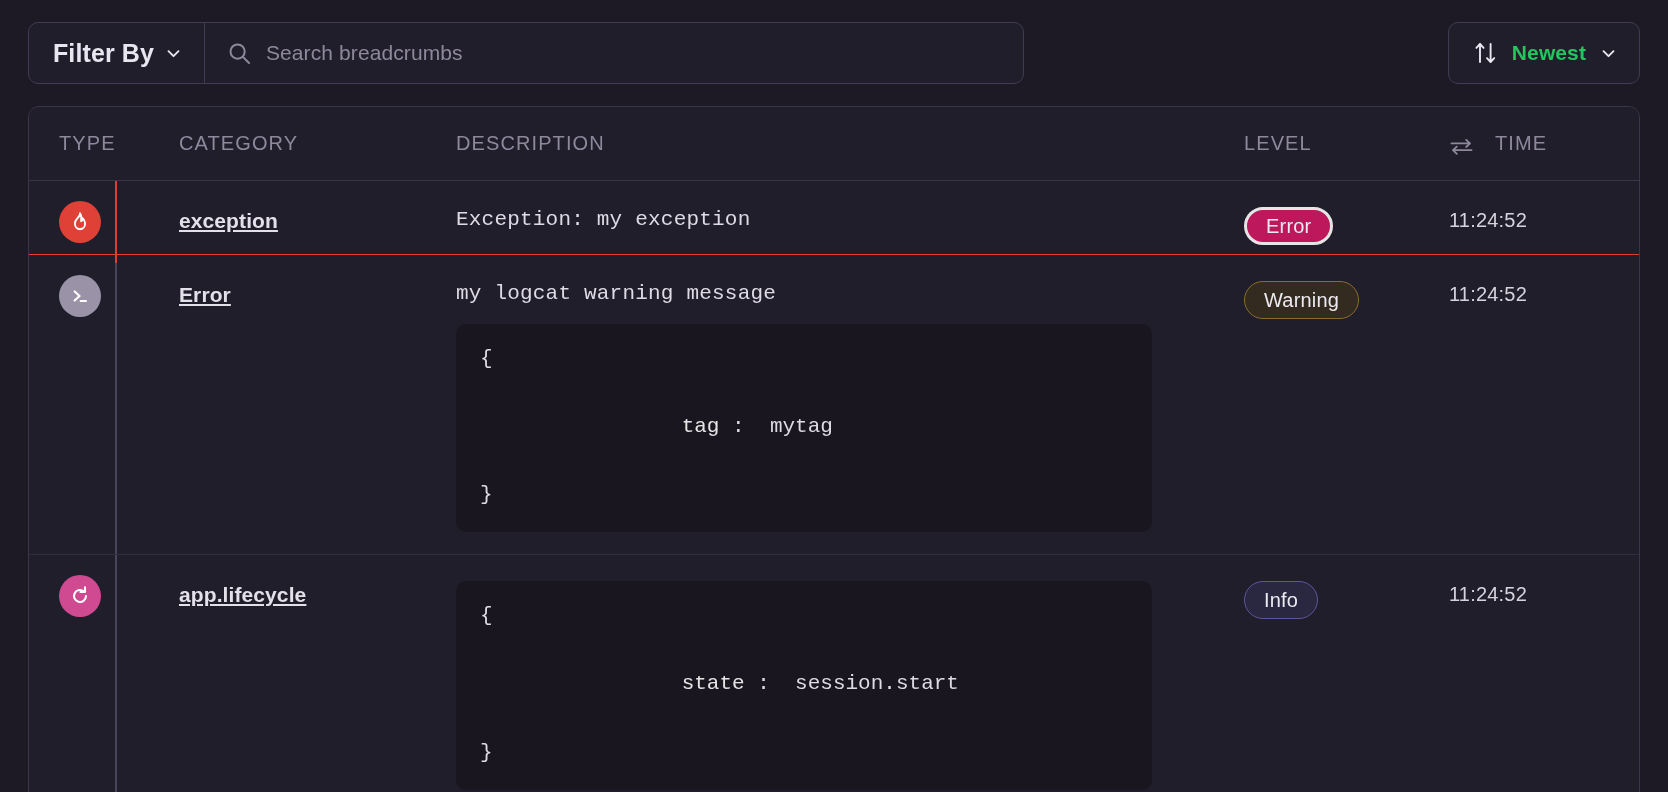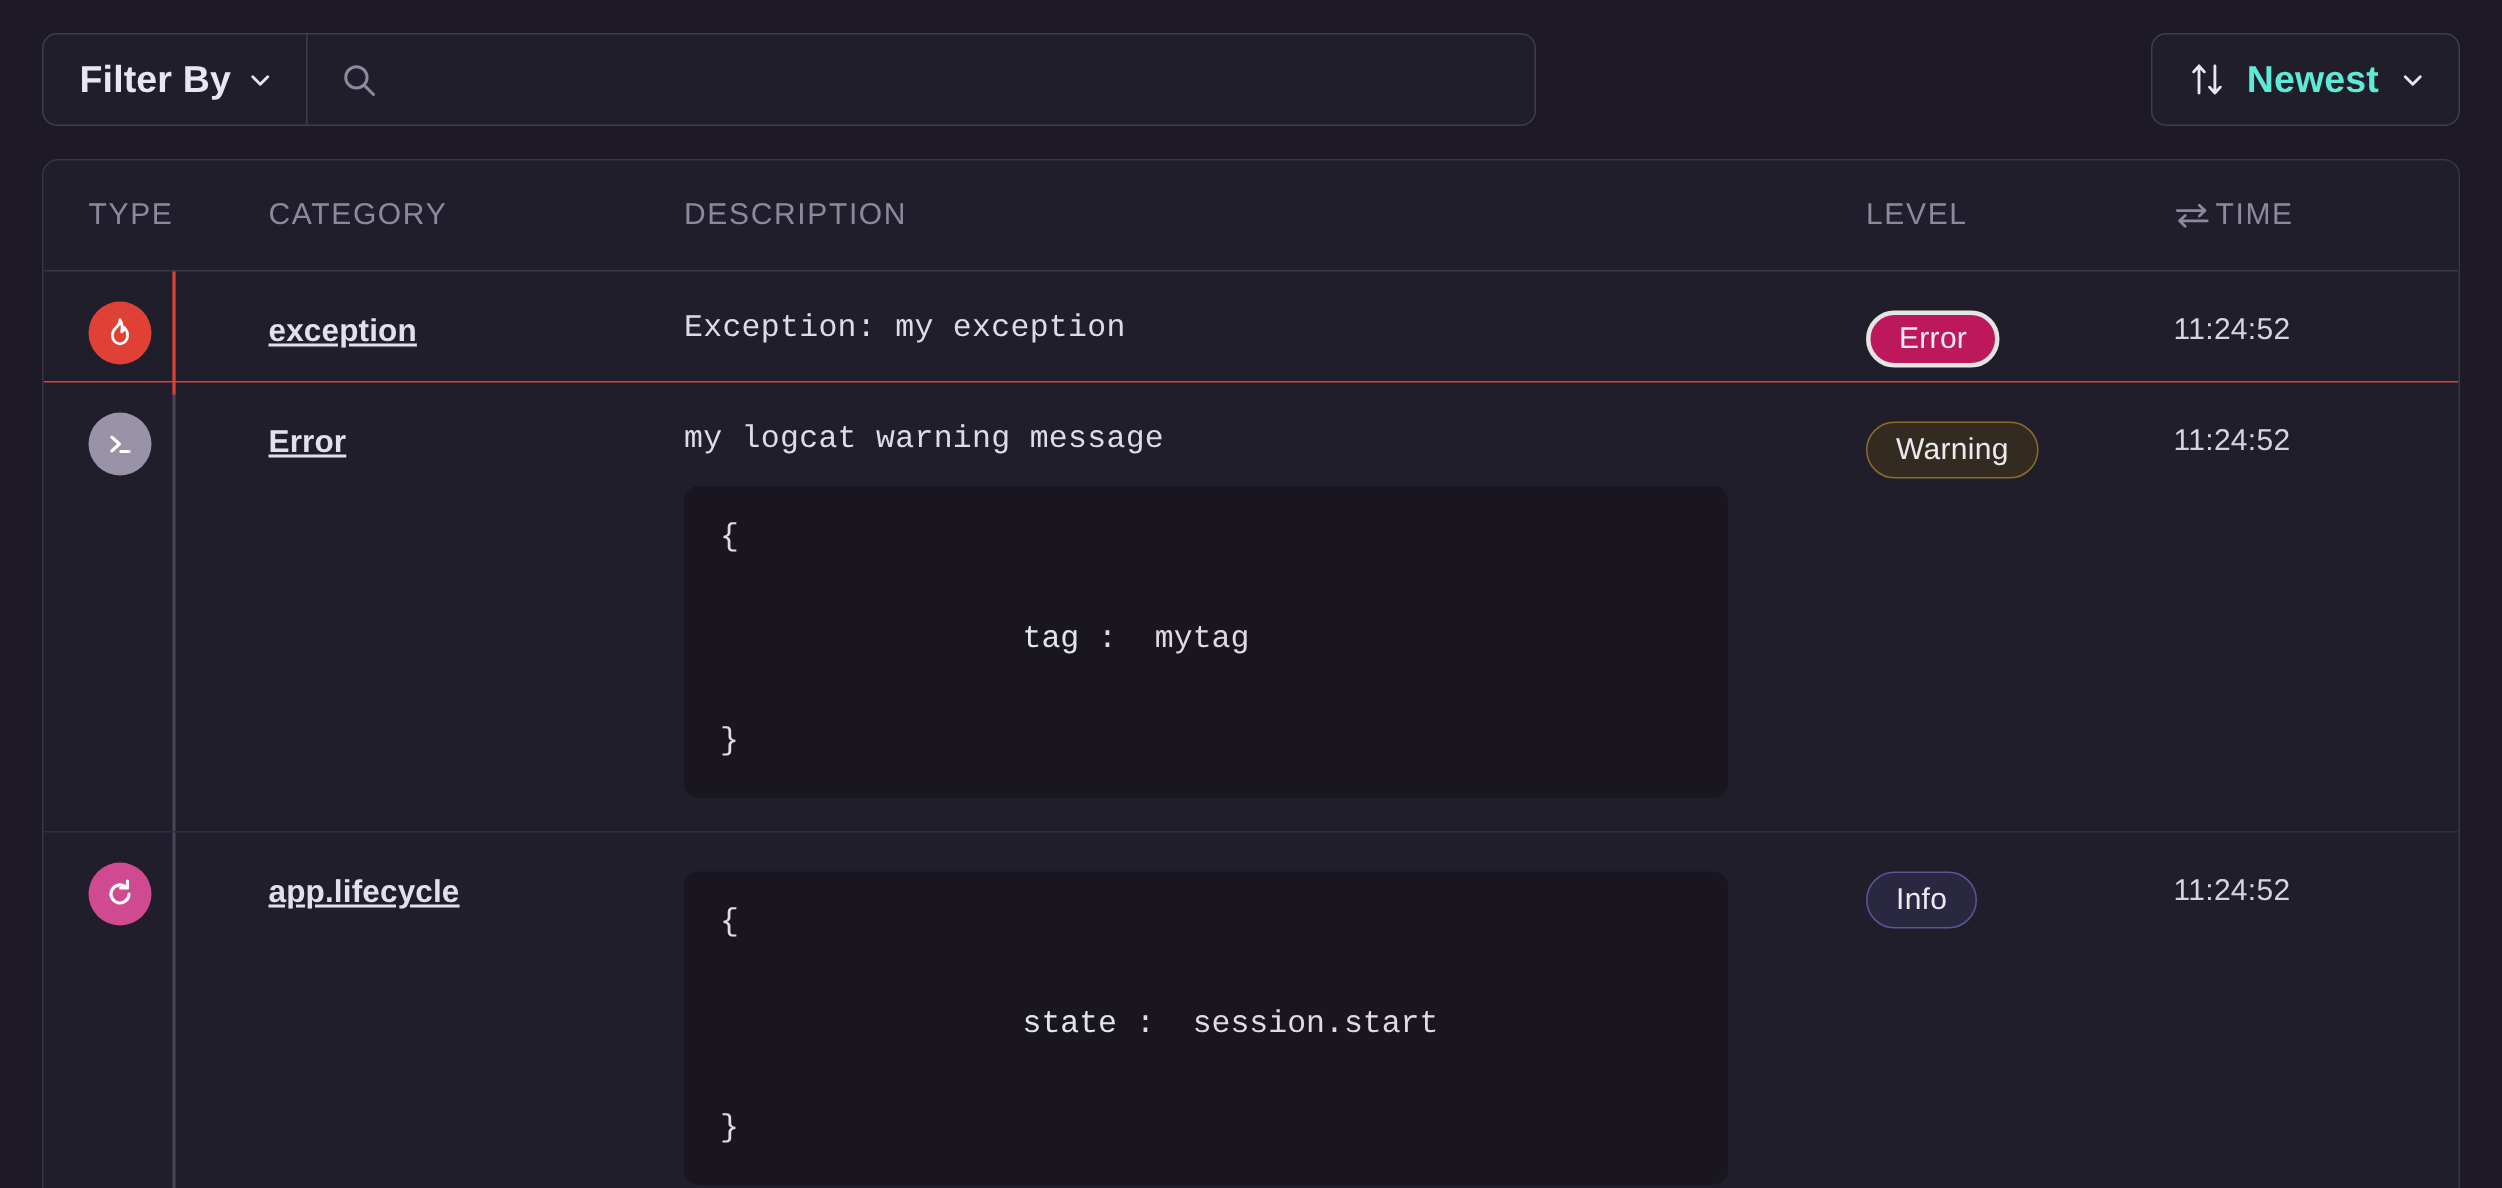--- a/index.html
+++ b/index.html
@@ -105,23 +105,23 @@
     gap: 14px;
     padding: 0 22px 0 24px;
     border: 1px solid #413c51;
     border-radius: 10px;
     background: #211e2b;
     cursor: pointer;
     user-select: none;
   }
   .sort-icon { width: 25px; height: 26px; flex: none; display: block; }
   .sort-label {
-    font-size: 25px;
+    font-size: 21px;
     font-weight: 700;
-    color: #5eead4;
+    color: #22c55e;
     letter-spacing: .1px;
     white-space: nowrap;
   }
 
   
   .table-card {
     border: 1px solid #3b3549;
     border-radius: 11px;
     background: #211e2b;
     overflow: hidden;
@@ -145,21 +145,21 @@
     text-transform: uppercase;
     white-space: nowrap;
   }
 
   .col-type      { width: 150px; padding-left: 30px; }
   .col-category  { width: 265px; }
   .col-desc      { flex: 1; padding-left: 12px; }
   .col-level     { width: 205px; }
   .col-time      { width: 190px; }
 
-  .th-time-wrap { display: flex; align-items: center; gap: 3px; }
+  .th-time-wrap { display: flex; align-items: flex-end; gap: 21px; }
   .swap-icon { width: 25px; height: 17px; flex: none; display: block; }
 
   
   .rows { position: relative; }
 
   
   .rail {
     position: absolute;
     left: 86px;
     top: 0;
@@ -301,20 +301,21 @@
         </span>
       </div>
 
       <div class="search-wrap">
         <span class="search-icon">
           <svg width="25" height="25" viewBox="0 0 25 25" fill="none">
             <circle cx="10.6" cy="10.6" r="7.1" stroke="#8e889c" stroke-width="2"></circle>
             <path d="M15.9 15.9 L22 22" stroke="#8e889c" stroke-width="2" stroke-linecap="round"></path>
           </svg>
         </span>
+        <input class="search-input" type="text" placeholder="Search breadcrumbs" style="">
       </div>
     </div>
 
     <div class="sort-button">
       <span class="sort-icon">
         <svg width="25" height="26" viewBox="0 0 25 26" fill="none">
           <path d="M7 22 L7 4 M7 4 L3.4 7.9 M7 4 L10.6 7.9" stroke="#e8e6ef" stroke-width="1.9" stroke-linecap="round" stroke-linejoin="round"></path>
           <path d="M17.6 4 L17.6 22 M17.6 22 L14 18.1 M17.6 22 L21.2 18.1" stroke="#e8e6ef" stroke-width="1.9" stroke-linecap="round" stroke-linejoin="round"></path>
         </svg>
       </span>

